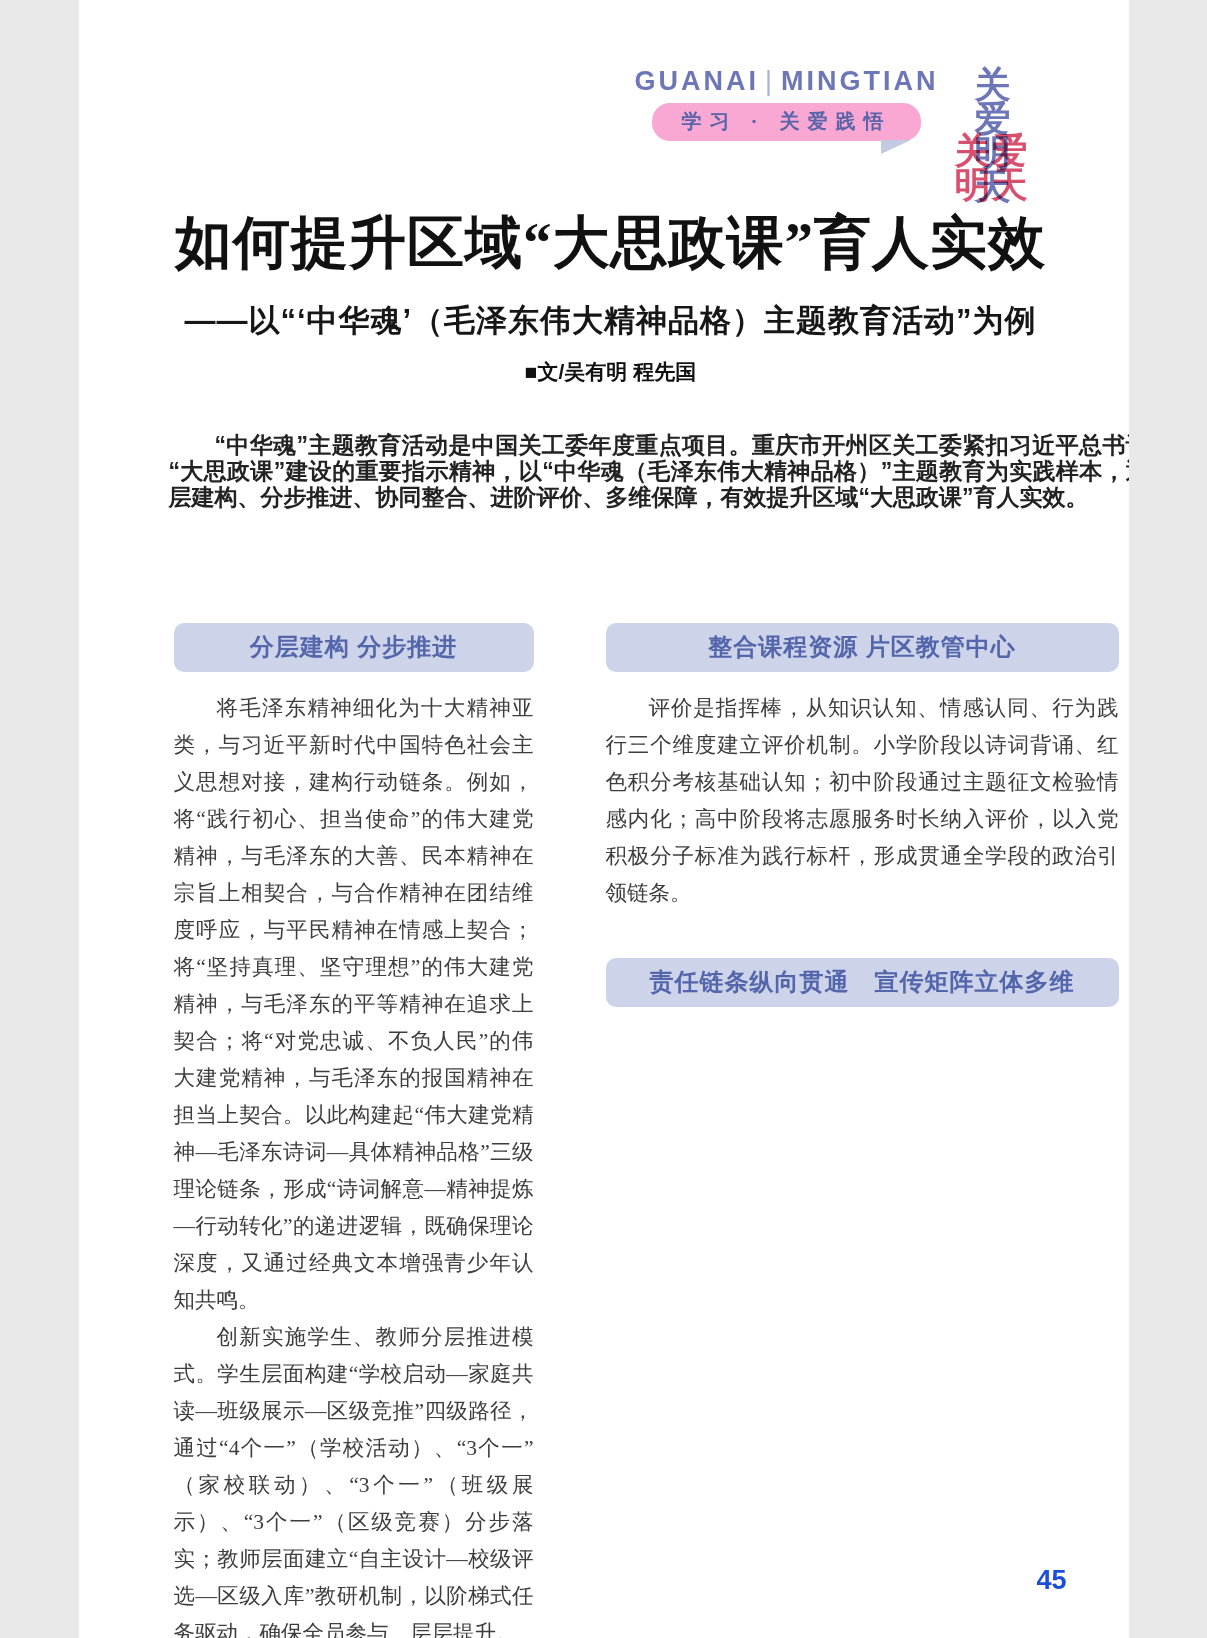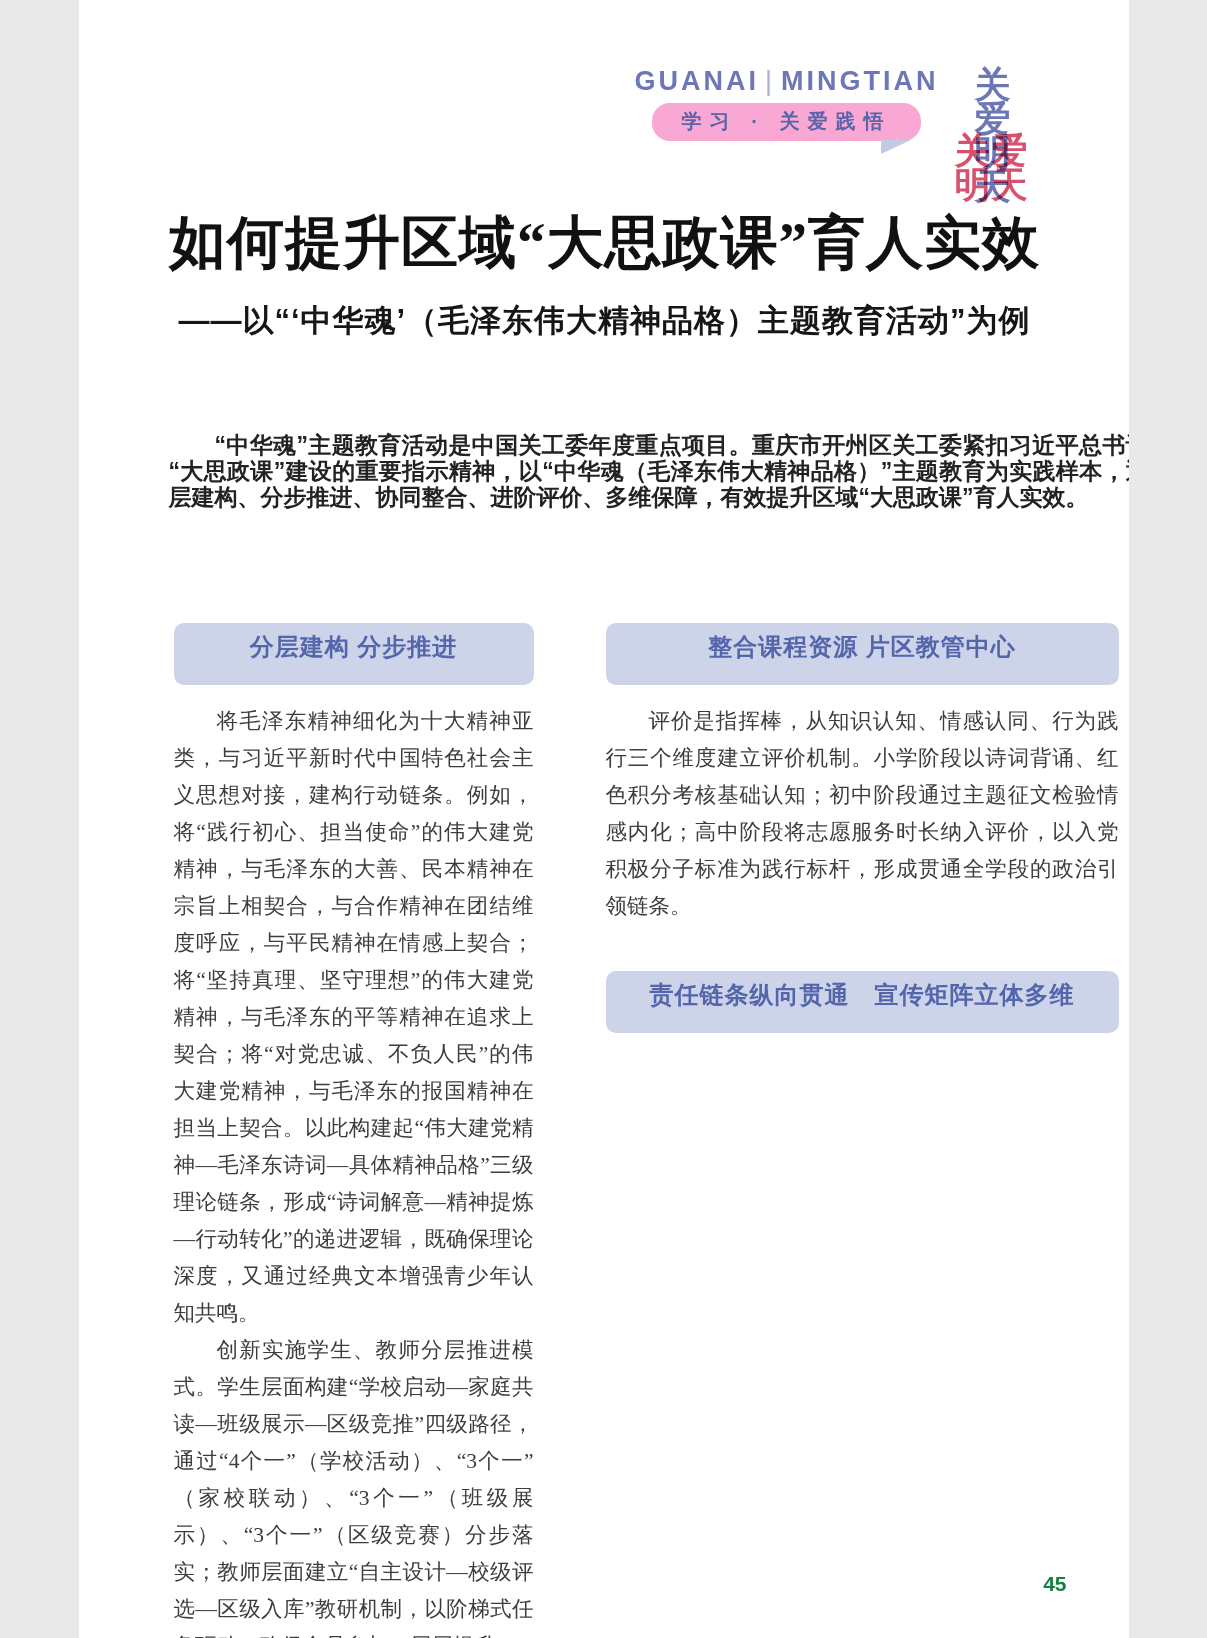--- a/index.html
+++ b/index.html
@@ -41,21 +41,21 @@
   }
   .logo{
     position:relative; font-weight:900; font-size:36px;
     line-height:34px; letter-spacing:1px; text-align:center;
     white-space:pre-line;
   }
   .logo .layer-blue{ position:absolute; left:3px; top:2px; color:#6d77b7;}
   .logo .layer-red{ position:relative; color:#d94f6e; mix-blend-mode:multiply;}
 
   
-  .title-block{ position:absolute; top:205px; left:1px; width:100%; text-align:center;}
+  .title-block{ position:absolute; top:205px; left:7px; width:100%; text-align:center;}
   .main-title{
     font-family:"Liberation Serif","DejaVu Serif",serif;
     font-size:57px; font-weight:900; color:#111;
     letter-spacing:1px; margin:0;
   }
   .sub-title{
     font-size:31px; font-weight:700; color:#161616;
     margin:18px 0 0 0; letter-spacing:1px;
   }
   .byline{
@@ -72,21 +72,21 @@
 
   
   .col{ position:absolute; top:623px; }
   .col-left{ left:95px;  width:360px; }
   .col-right{ left:527px; width:513px; }
 
   .sec-head{
     background:#cdd3e9; color:#5365ab;
     border-radius:10px; text-align:center;
     font-size:24px; font-weight:bold;
-    padding:8px 0 22px 0; margin:0 0 18px 0;
+    padding:8px 0 9px 0; margin:0 0 18px 0;
     letter-spacing:1px;
   }
   .sec-head.gap-above{ margin-top:46px; }
 
   .para{
     font-family:"Liberation Serif","DejaVu Serif",serif;
     font-size:21.5px; line-height:37px; color:#3d3d3d;
     text-align:justify; text-indent:2em;
     margin:0;
   }
@@ -100,21 +100,21 @@
     vertical-align:2px; text-indent:0;
   }
   .author-note{
     font-family:"Liberation Sans","DejaVu Sans",sans-serif;
     font-weight:700; color:#1d1d1d;
   }
 
   
   .page-number{
     position:absolute; right:62px; bottom:42px;
-    font-size:21px; font-weight:bold; color:#15803d;
+    font-size:27px; font-weight:bold; color:#1d4ed8;
   }
 </style>
 </head>
 <body>
 
 <div class="page">
 
   <div class="masthead">
     <div class="masthead-text">
       <div class="brand"><span>GUANAI</span><span class="divider">|</span><span>MINGTIAN</span></div>
@@ -126,20 +126,21 @@
       <span class="layer-blue">关爱
 明天</span>
       <span class="layer-red">关爱
 明天</span>
     </div>
   </div>
 
   <div class="title-block">
     <h1 class="main-title">如何提升区域“大思政课”育人实效</h1>
     <div class="sub-title">——以“‘中华魂’（毛泽东伟大精神品格）主题教育活动”为例</div>
+    <div class="byline">■文/吴有明 程先国</div>
   </div>
 
   <div class="abstract">“中华魂”主题教育活动是中国关工委年度重点项目。重庆市开州区关工委紧扣习近平总书记关于“大思政课”建设的重要指示精神，以“中华魂（毛泽东伟大精神品格）”主题教育为实践样本，通过分层建构、分步推进、协同整合、进阶评价、多维保障，有效提升区域“大思政课”育人实效。</div>
 
   <div class="col col-left">
     <div class="sec-head">分层建构 分步推进</div>
     <p class="para">将毛泽东精神细化为十大精神亚类，与习近平新时代中国特色社会主义思想对接，建构行动链条。例如，将“践行初心、担当使命”的伟大建党精神，与毛泽东的大善、民本精神在宗旨上相契合，与合作精神在团结维度呼应，与平民精神在情感上契合；将“坚持真理、坚守理想”的伟大建党精神，与毛泽东的平等精神在追求上契合；将“对党忠诚、不负人民”的伟大建党精神，与毛泽东的报国精神在担当上契合。以此构建起“伟大建党精神—毛泽东诗词—具体精神品格”三级理论链条，形成“诗词解意—精神提炼—行动转化”的递进逻辑，既确保理论深度，又通过经典文本增强青少年认知共鸣。</p>
     <p class="para">创新实施学生、教师分层推进模式。学生层面构建“学校启动—家庭共读—班级展示—区级竞推”四级路径，通过“4个一”（学校活动）、“3个一”（家校联动）、“3个一”（班级展示）、“3个一”（区级竞赛）分步落实；教师层面建立“自主设计—校级评选—区级入库”教研机制，以阶梯式任务驱动，确保全员参与、层层提升。</p>
   </div>
 

